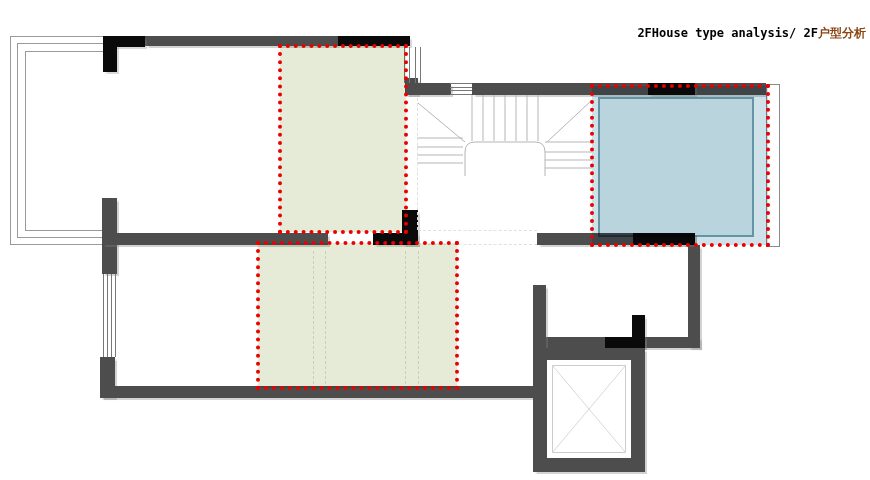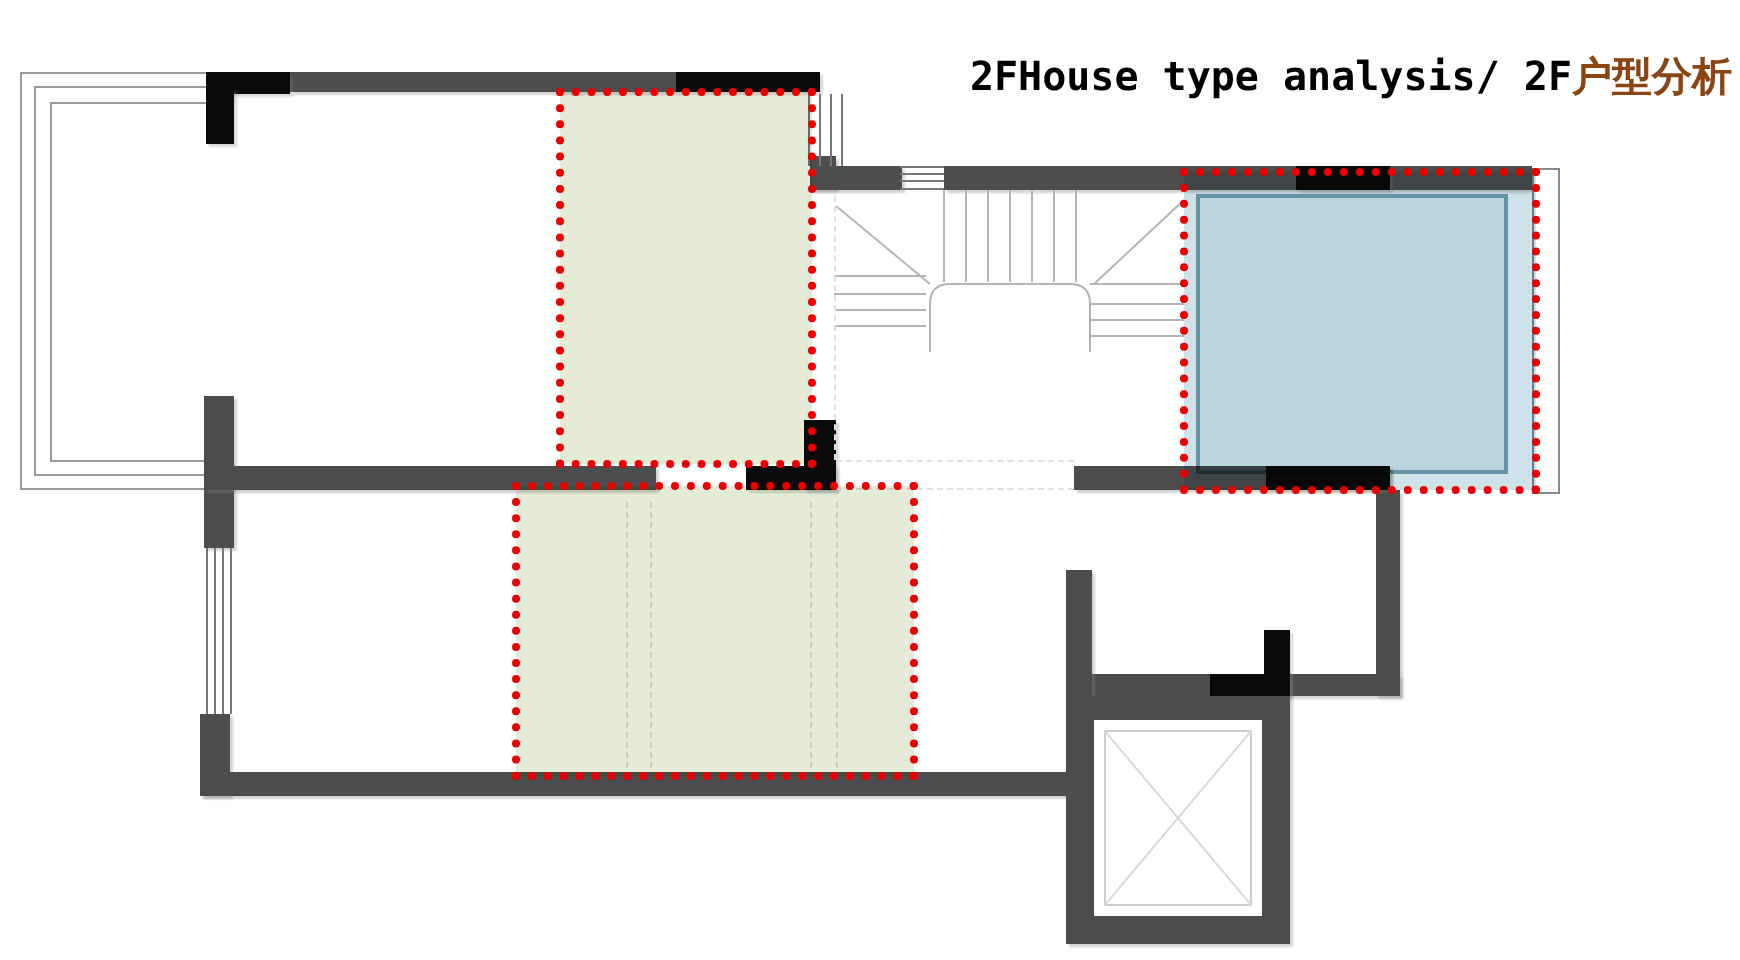--- a/index.html
+++ b/index.html
@@ -19,21 +19,21 @@
   .win-v2{background:repeating-linear-gradient(to right,#777 0 1px,transparent 1px 4px);}
   .win-h{background:repeating-linear-gradient(to bottom,#777 0 1px,transparent 1px 3.6px);}
   .dash-h{border-top:1px dashed var(--dash-line);}
   .dash-v{border-left:1px dashed var(--dash-line);}
   .hl-fill{mix-blend-mode:multiply;}
   .hl-border{border:4px dotted var(--red-annotation);background:transparent;}
   .g-fill{background:var(--green-fill);}
   .b-fill{background:var(--blue-fill);}
   .b-inner{background:var(--blue-inner);border:2px solid var(--blue-inner-border);}
   .closet-line{border-left:1px dashed #c9cfb6;}
-  .title{position:absolute;top:25px;right:4px;font-size:20px;font-weight:bold;
+  .title{position:absolute;top:25px;right:4px;font-size:12px;font-weight:bold;
          color:#000;white-space:nowrap;letter-spacing:0;}
   .title .zh{color:var(--title-highlight);}
   svg{display:block;}
 </style>
 </head>
 <body>
 
 <div class="stage">
 
   <div class="abs rail" style="left:10px;top:36px;width:93px;height:209px;"></div>

